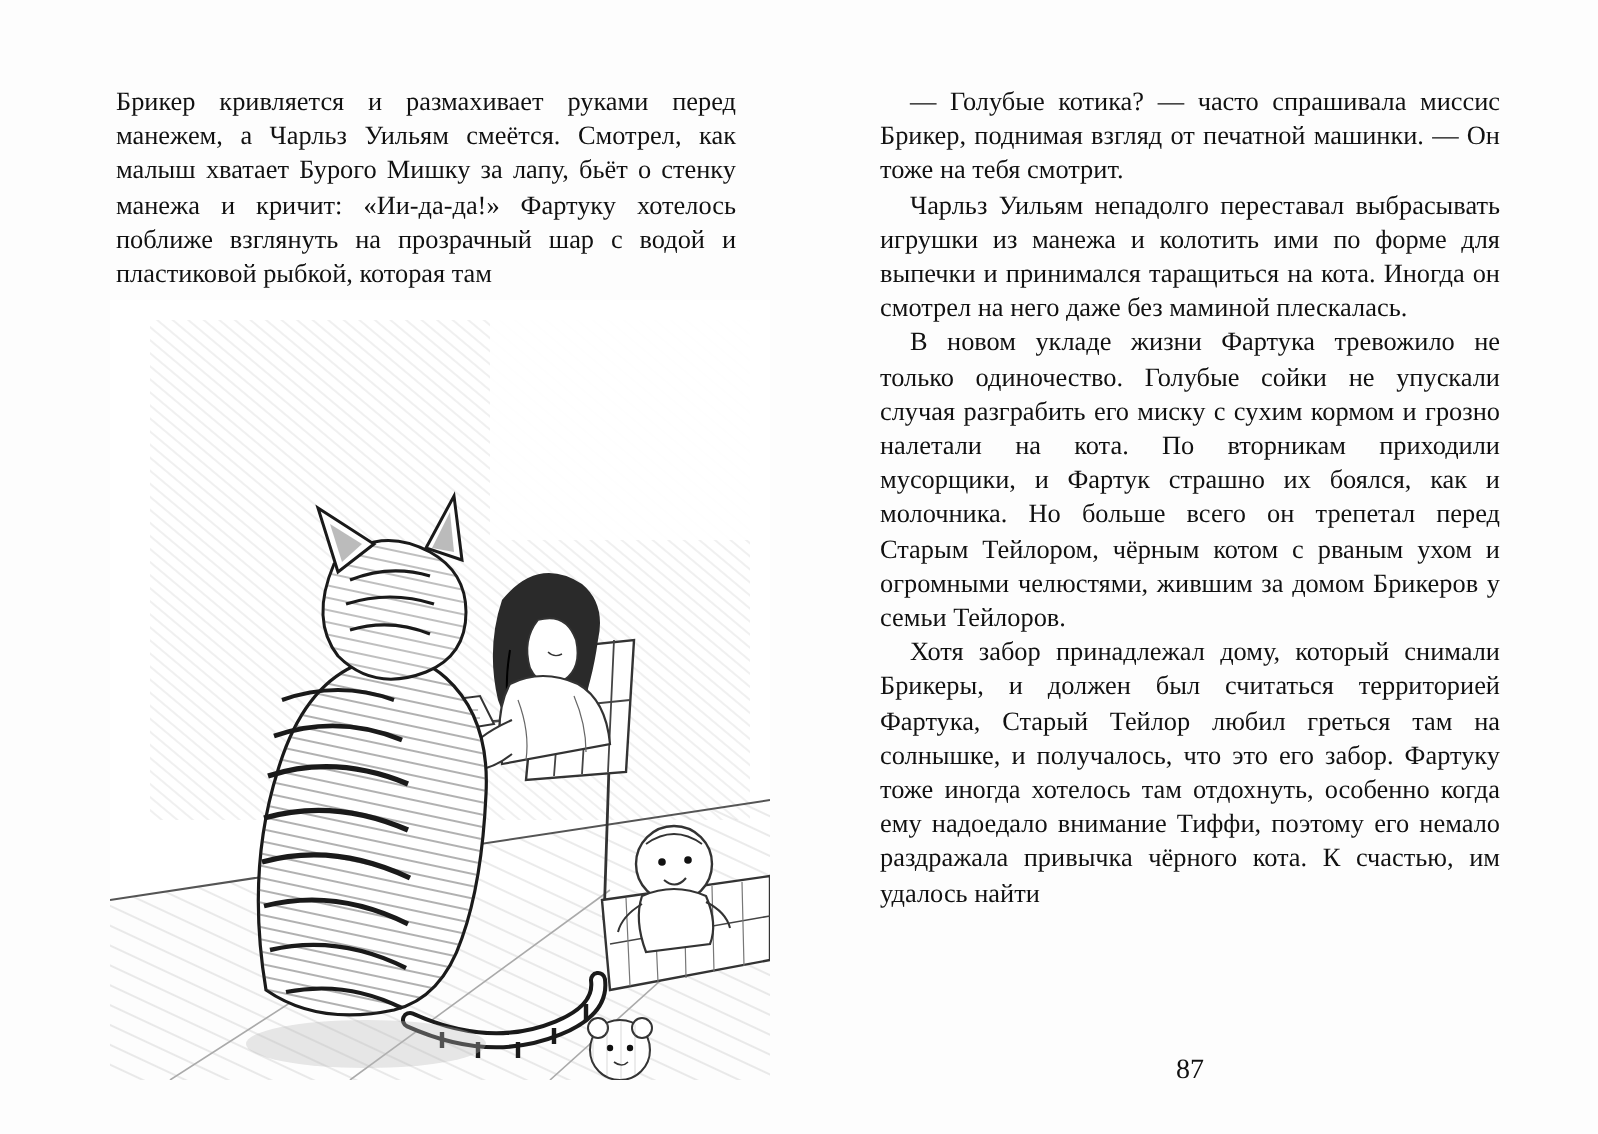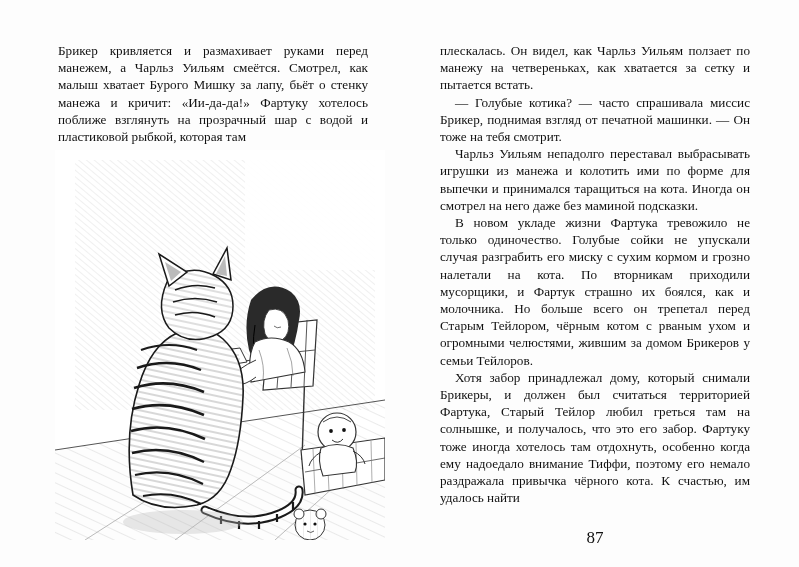--- a/index.html
+++ b/index.html
@@ -55,21 +55,21 @@
   .illustration svg {
     display: block;
   }
 
   .page-number {
     position: absolute;
     left: 440px;
     top: 528px;
     width: 310px;
     text-align: center;
-    font-size: 17px;
+    font-size: 14px;
     font-family: "Liberation Serif", serif;
     color: #111;
   }
 </style>
 </head>
 <body>
 
 <div class="page">
 
   <div class="column left">
@@ -204,21 +204,20 @@
         <path d="M150 360 q40 18 74 4 q22 -9 20 -24" fill="none" stroke="#1a1a1a" stroke-width="9" stroke-linecap="round"></path>
         <path d="M150 360 q40 18 74 4 q22 -9 20 -24" fill="none" stroke="#ffffff" stroke-width="5" stroke-linecap="round"></path>
         <path d="M166 366 v8 M184 371 v8 M204 371 v8 M222 364 v8 M238 352 v8" stroke="#1a1a1a" stroke-width="2.2" fill="none"></path>
       </g>
 
       <ellipse cx="128" cy="372" rx="60" ry="12" fill="#bbb" opacity="0.35"></ellipse>
     </svg>
   </div>
 
   <div class="column right">
-    <p>плескалась. Он видел, как Чарльз Уильям ползает по манежу на четвереньках, как хватается за сетку и пытается встать.</p>
     <p class="dash">— Голубые котика? — часто спрашивала миссис Брикер, поднимая взгляд от печатной машинки. — Он тоже на тебя смотрит.</p>
-    <p class="indent">Чарльз Уильям непадолго переставал выбрасывать игрушки из манежа и колотить ими по форме для выпечки и принимался таращиться на кота. Иногда он смотрел на него даже без маминой подсказки.</p>
+    <p class="indent">Чарльз Уильям непадолго переставал выбрасывать игрушки из манежа и колотить ими по форме для выпечки и принимался таращиться на кота. Иногда он смотрел на него даже без маминой плескалась.</p>
     <p class="indent">В новом укладе жизни Фартука тревожило не только одиночество. Голубые сойки не упускали случая разграбить его миску с сухим кормом и грозно налетали на кота. По вторникам приходили мусорщики, и Фартук страшно их боялся, как и молочника. Но больше всего он трепетал перед Старым Тейлором, чёрным котом с рваным ухом и огромными челюстями, жившим за домом Брикеров у семьи Тейлоров.</p>
     <p class="indent">Хотя забор принадлежал дому, который снимали Брикеры, и должен был считаться территорией Фартука, Старый Тейлор любил греться там на солнышке, и получалось, что это его забор. Фартуку тоже иногда хотелось там отдохнуть, особенно когда ему надоедало внимание Тиффи, поэтому его немало раздражала привычка чёрного кота. К счастью, им удалось найти</p>
   </div>
 
   <div class="page-number">87</div>
 </div>
 
 </body></html>

